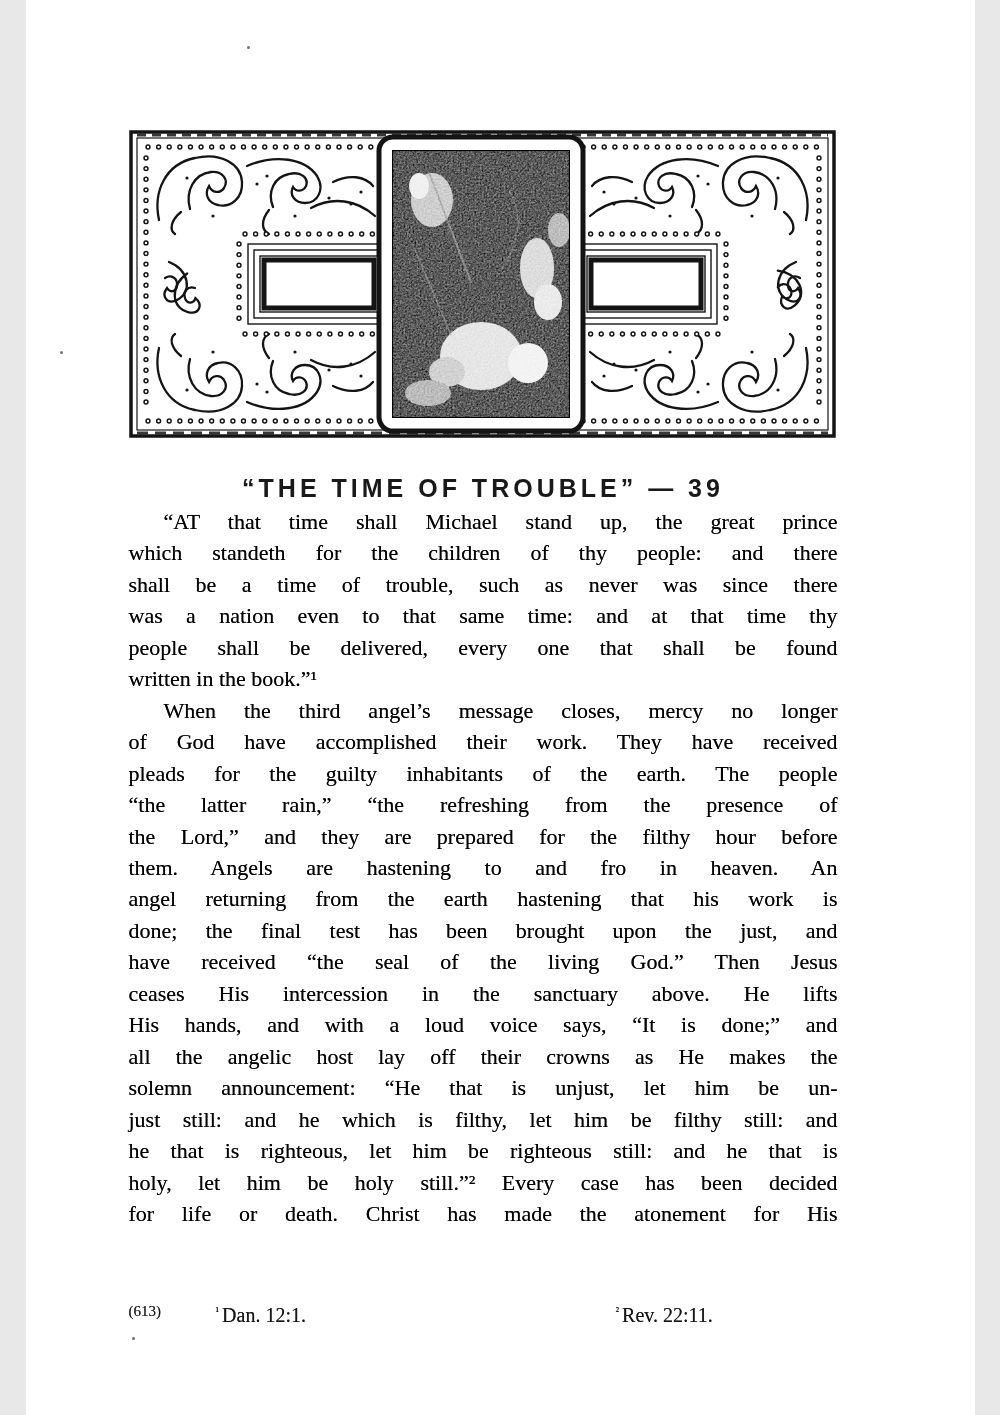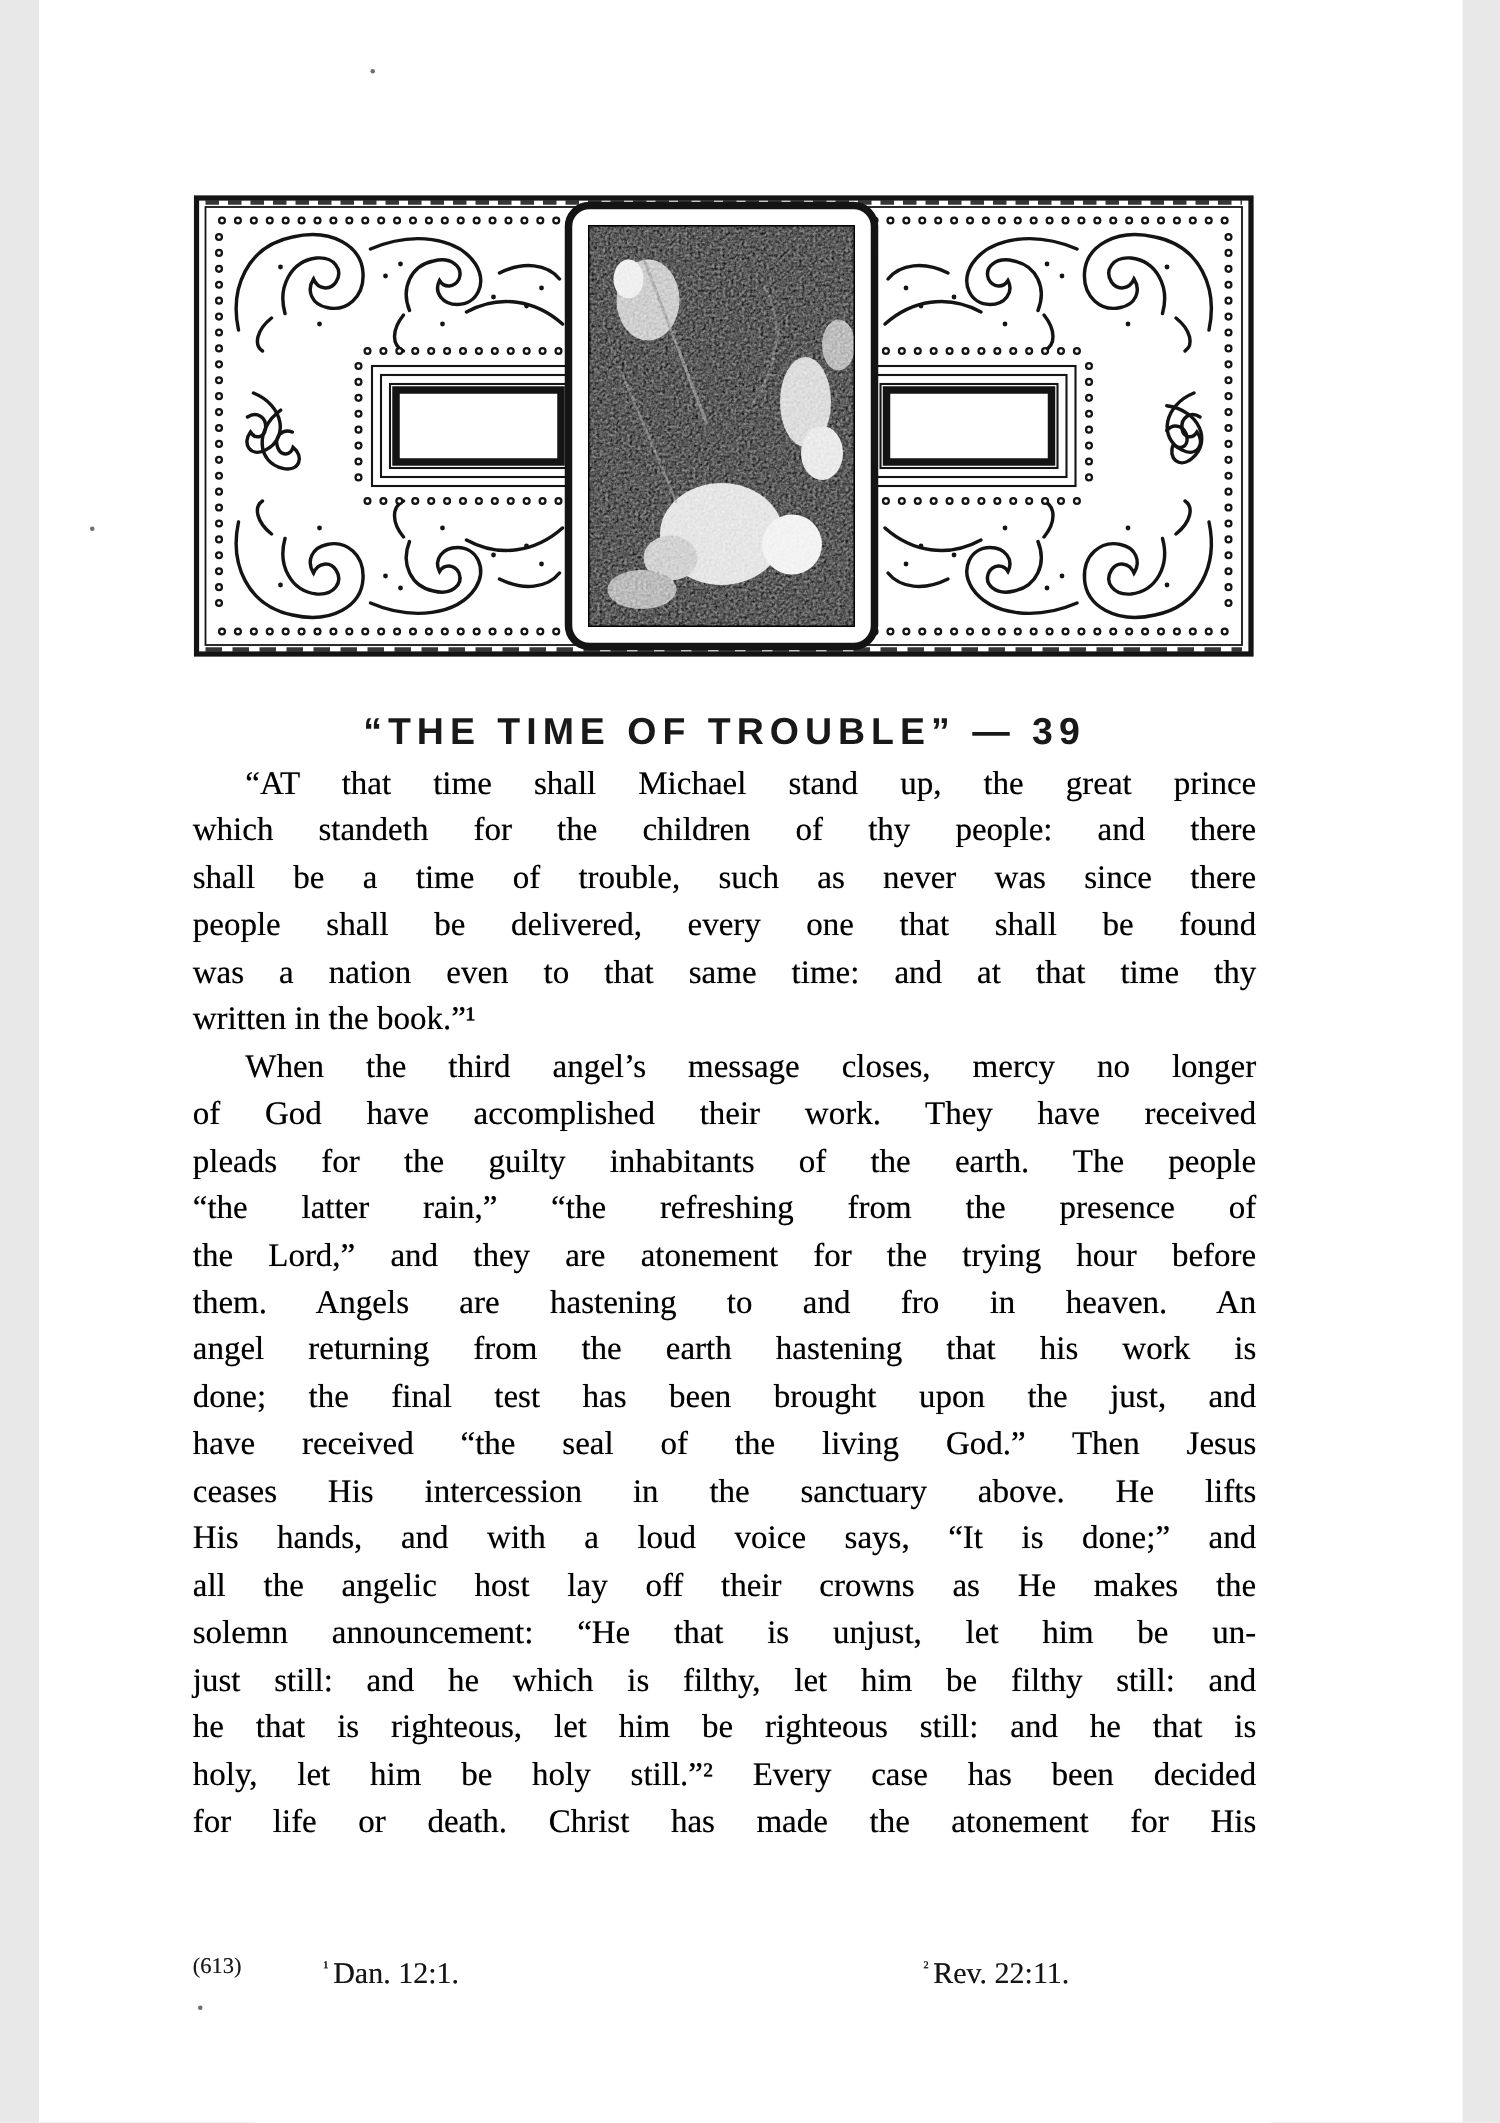--- a/index.html
+++ b/index.html
@@ -159,28 +159,28 @@
       </g>
     </g>
   </svg>
 
   <h1 class="title">“THE TIME OF TROUBLE” — 39</h1>
 
   <div class="body">
       <div class="line indent">“AT that time shall Michael stand up, the great prince</div>
       <div class="line">which standeth for the children of thy people: and there</div>
       <div class="line">shall be a time of trouble, such as never was since there</div>
+      <div class="line">was a nation even to that same time: and at that time thy</div>
       <div class="line">people shall be delivered, every one that shall be found</div>
-      <div class="line">was a nation even to that same time: and at that time thy</div>
       <div class="line nojust">written in the book.”¹</div>
       <div class="line indent">When the third angel’s message closes, mercy no longer</div>
       <div class="line">of God have accomplished their work.  They have received</div>
       <div class="line">pleads for the guilty inhabitants of the earth.  The people</div>
       <div class="line">“the latter rain,” “the refreshing from the presence of</div>
-      <div class="line">the Lord,” and they are atonement for the trying hour before</div>
+      <div class="line">the Lord,” and they are prepared for the filthy hour before</div>
       <div class="line">them.  Angels are hastening to and fro in heaven.  An</div>
       <div class="line">angel returning from the earth hastening that his work is</div>
       <div class="line">done; the final test has been brought upon the just, and</div>
       <div class="line">have received “the seal of the living God.”  Then Jesus</div>
       <div class="line">ceases His intercession in the sanctuary above.  He lifts</div>
       <div class="line">His hands, and with a loud voice says, “It is done;” and</div>
       <div class="line">all the angelic host lay off their crowns as He makes the</div>
       <div class="line">solemn announcement: “He that is unjust, let him be un-</div>
       <div class="line">just still: and he which is filthy, let him be filthy still: and</div>
       <div class="line">he that is righteous, let him be righteous still: and he that is</div>

